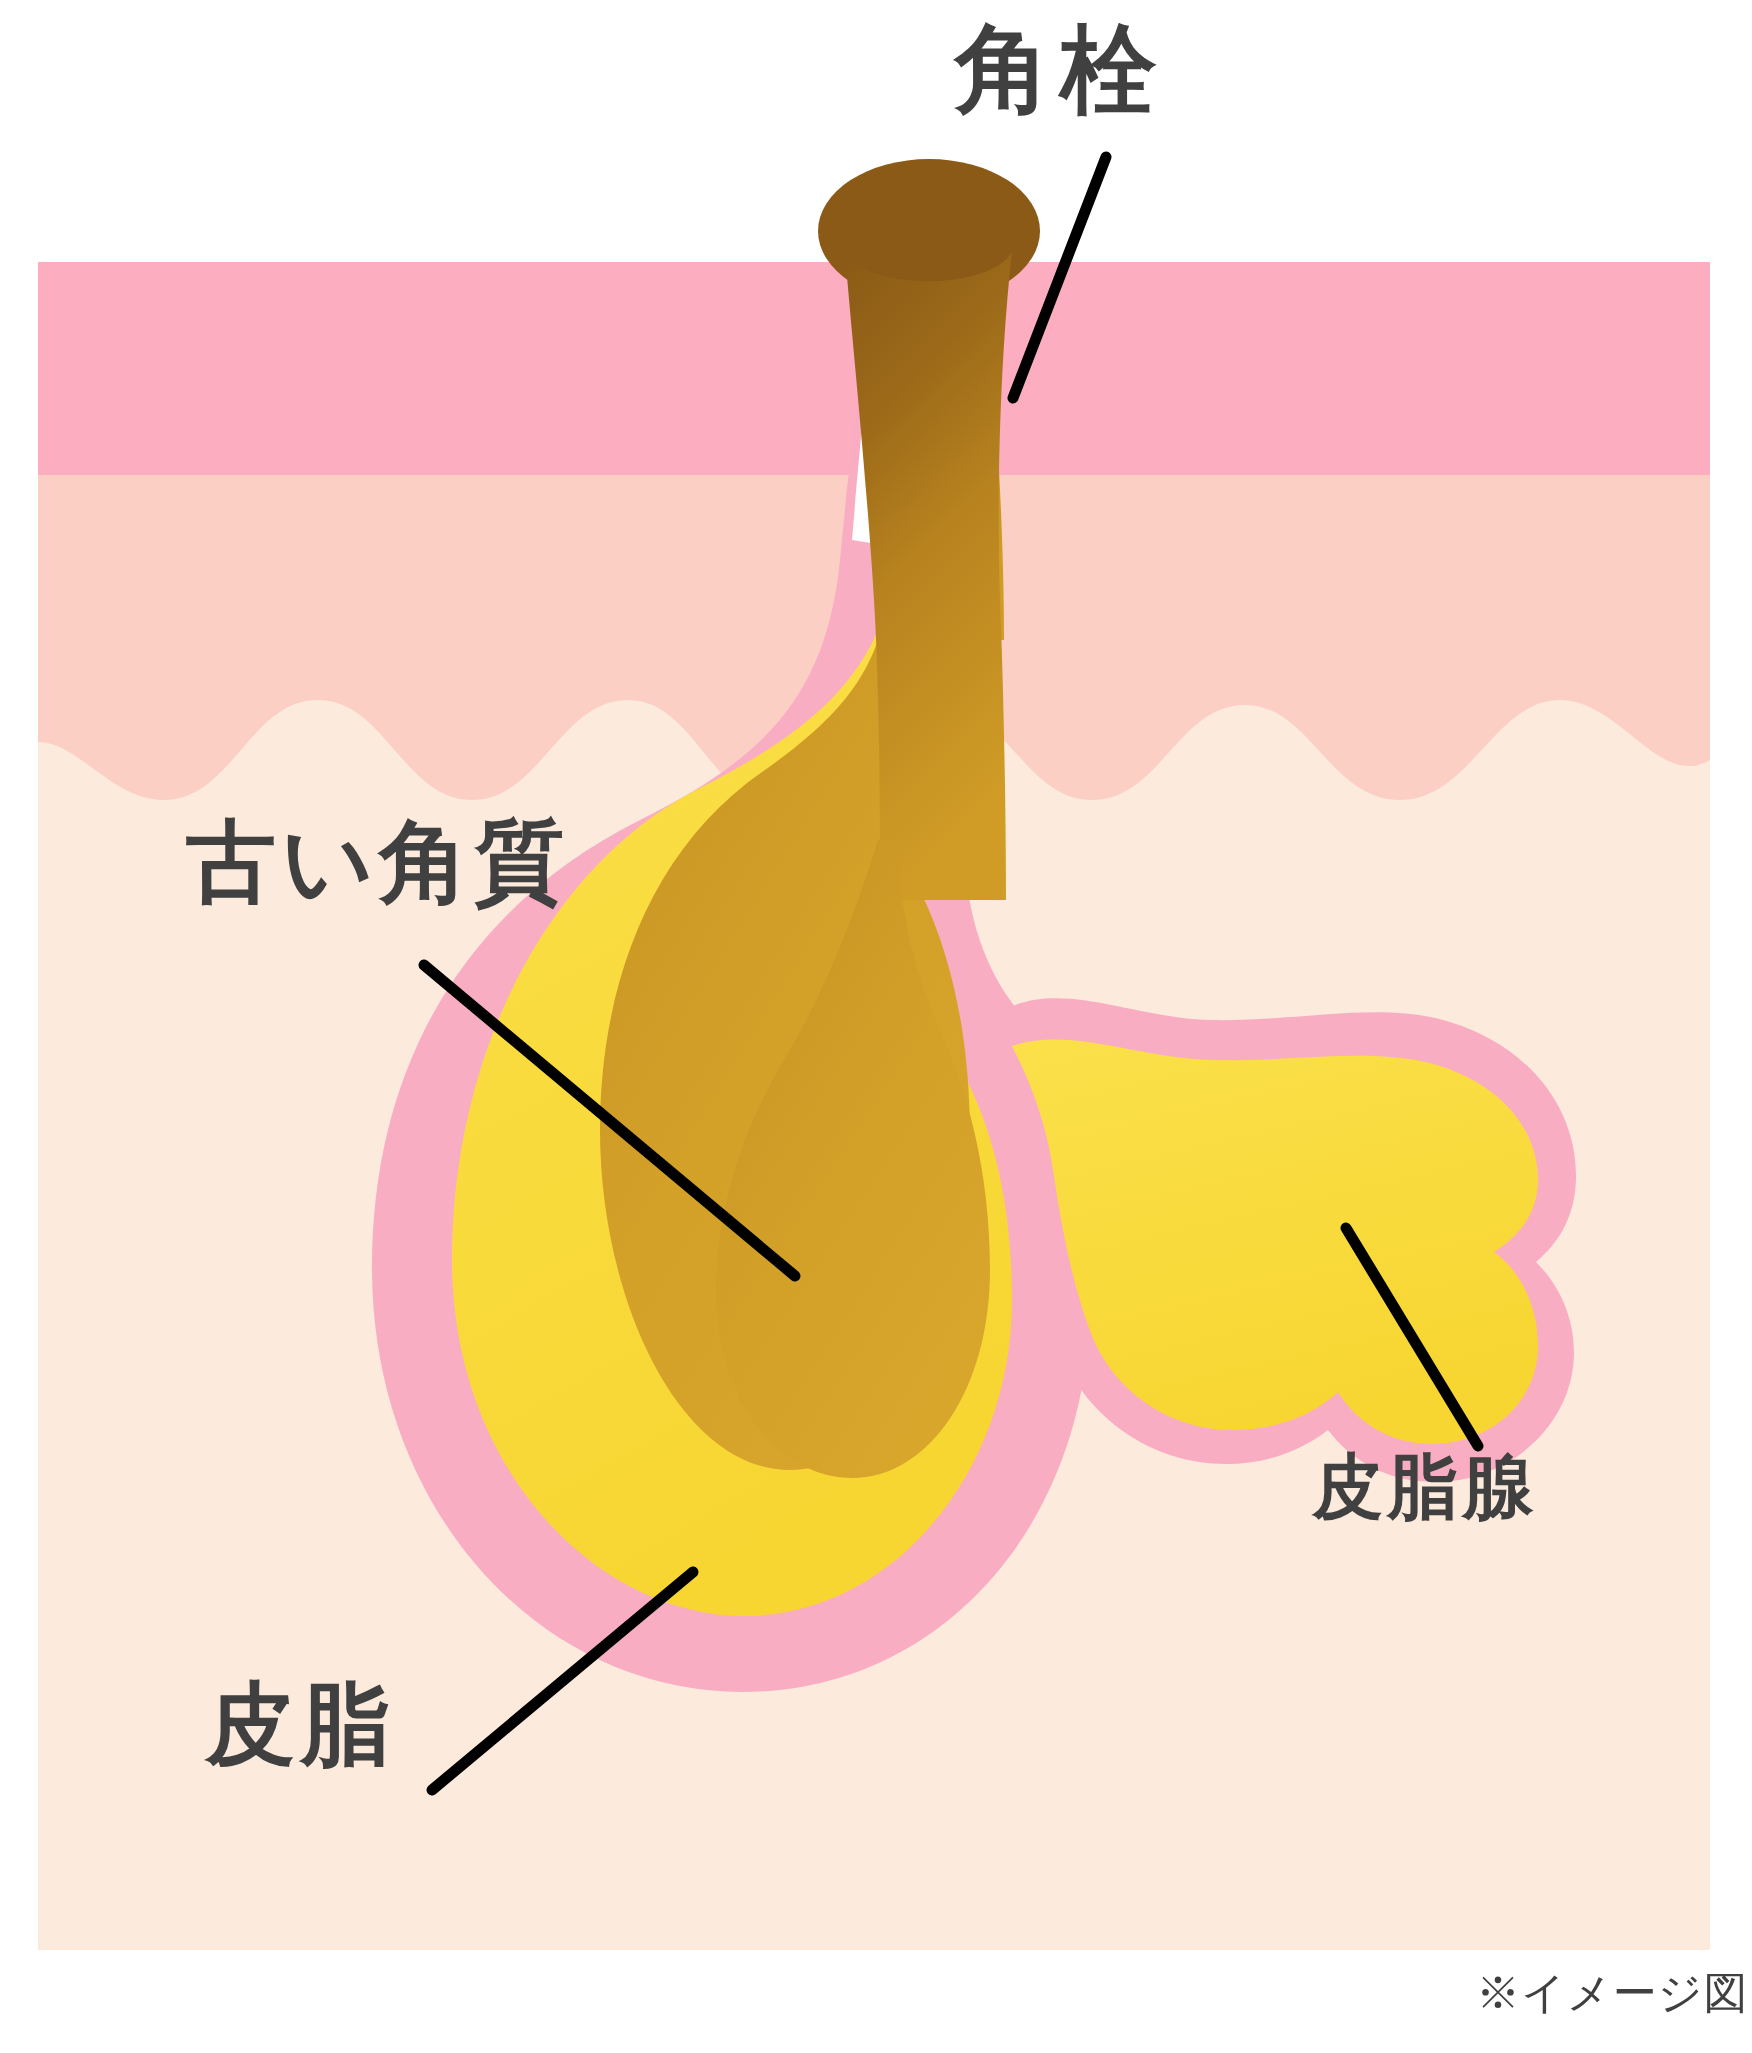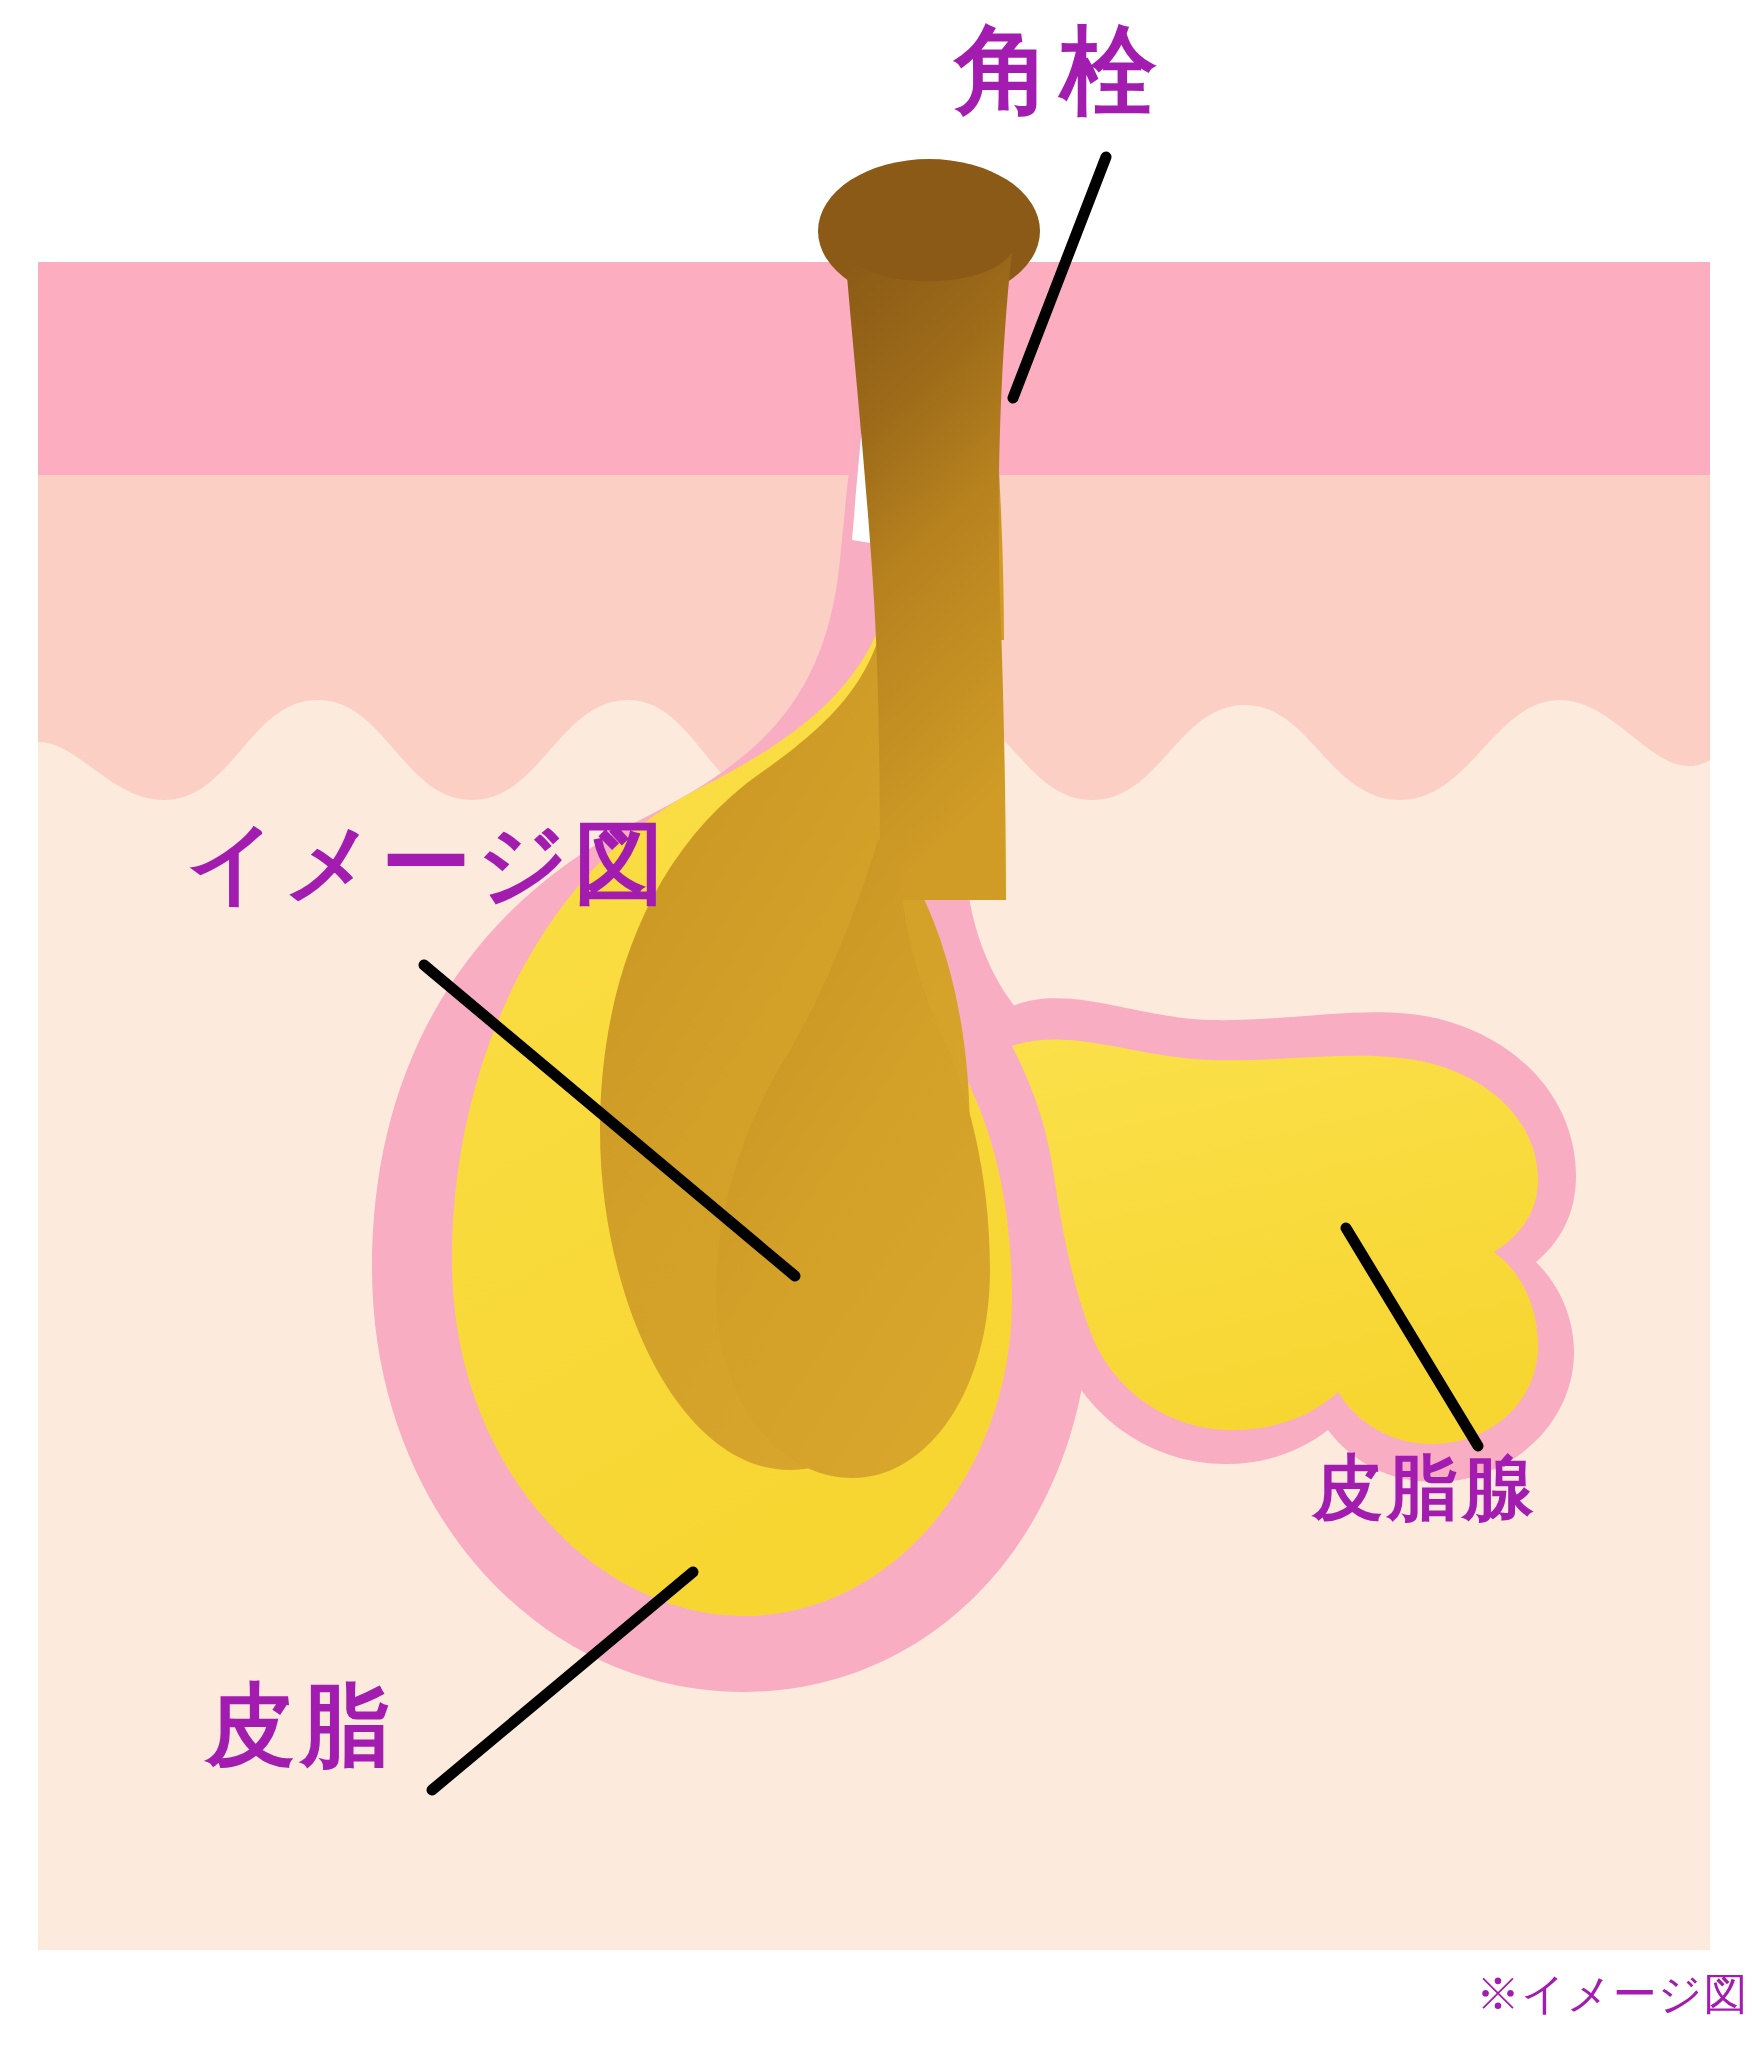--- a/index.html
+++ b/index.html
@@ -20,26 +20,26 @@
   #diagram-svg {
     position: absolute;
     left: 0;
     top: 0;
     width: 1752px;
     height: 2053px;
     display: block;
   }
   .lbl {
     position: absolute;
-    color: #a21caf;
+    color: #404040;
     font-weight: 700;
     letter-spacing: 0.06em;
     white-space: nowrap;
     line-height: 1;
-    font-family: Liberation Sans, sans-serif;
+    font-family: Liberation Serif, serif;
   }
   #label-keratin-plug {
     left: 955px;
     top: 22px;
     font-size: 96px;
     letter-spacing: 0.10em;
   }
   #label-old-keratin {
     left: 186px;
     top: 818px;
@@ -205,21 +205,21 @@
     <g stroke="#000000" stroke-width="11" stroke-linecap="round" fill="none">
       <line x1="1106" y1="157" x2="1013" y2="398"></line>
       <line x1="424" y1="965" x2="795" y2="1276"></line>
       <line x1="1346" y1="1228" x2="1478" y2="1446"></line>
       <line x1="432" y1="1790" x2="693" y2="1572"></line>
     </g>
   </svg>
 
   <div class="lbl" id="label-keratin-plug">角栓</div>
 
-  <div class="lbl" id="label-old-keratin">イメージ図</div>
+  <div class="lbl" id="label-old-keratin">古い角質</div>
 
   <div class="lbl" id="label-sebaceous-gland">皮脂腺</div>
 
   <div class="lbl" id="label-sebum">皮脂</div>
 
   <div class="lbl" id="caption-note">※イメージ図</div>
 
 </div>
 
 </body></html>

